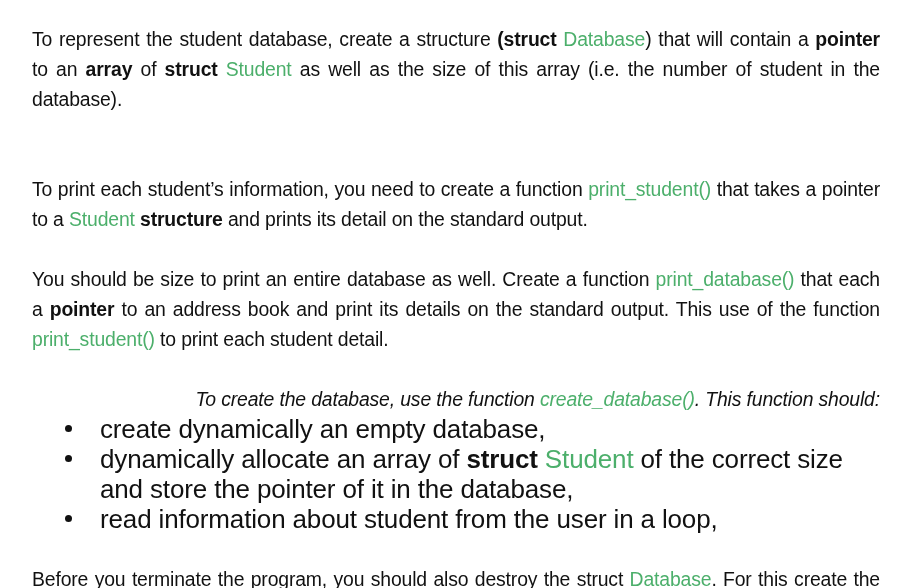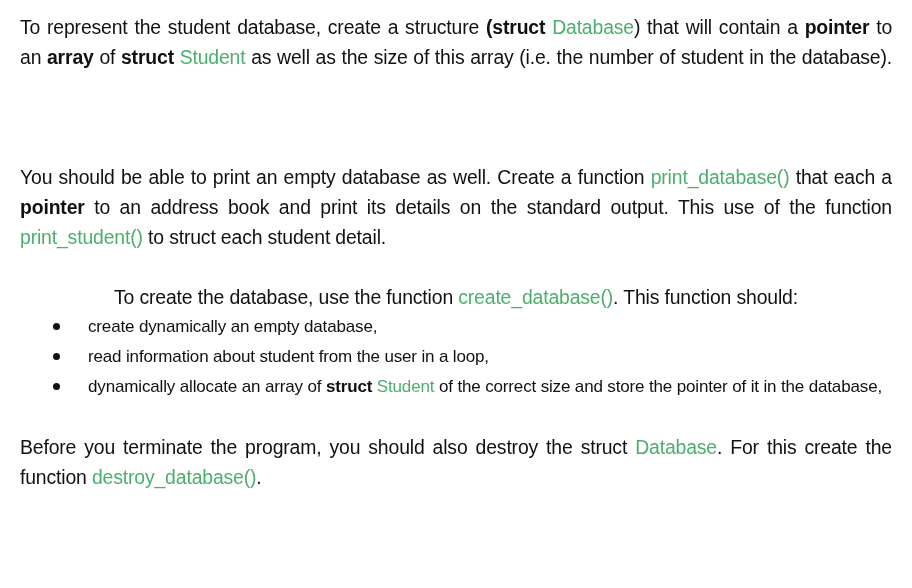--- a/index.html
+++ b/index.html
@@ -12,52 +12,53 @@
     height: 588px;
     font-family: "Liberation Sans", sans-serif;
     color: #111111;
     overflow: hidden;
   }
   #doc {
     position: relative;
     width: 912px;
     height: 422px;
     background: #ffffff;
-    padding: 4px;
+    padding: 16px;
     box-sizing: border-box;
   }
   .page-body {
     padding: 8px 16px 0 16px;
     box-sizing: border-box;
   }
   p.para {
     margin: 0 0 0 0;
     font-size: 19.4px;
     line-height: 30px;
     text-align: justify;
     text-justify: inter-word;
     letter-spacing: -0.15px;
     word-spacing: 0px;
     color: #111111;
   }
   p.para.last-noj {
-    text-align: center;
+    text-align: right;
+    font-style: italic;
   }
   .spacer {
     height: 30px;
   }
   ul.bullets {
     list-style: none;
     margin: 0;
     padding: 0;
   }
   ul.bullets li {
     position: relative;
     padding-left: 68px;
-    font-size: 17px;
+    font-size: 26px;
     line-height: 30px;
     text-align: left;
     letter-spacing: -0.15px;
     color: #111111;
   }
   ul.bullets li .bullet-dot {
     position: absolute;
     left: 33px;
     top: 11px;
     width: 7px;
@@ -86,33 +87,34 @@
 </head>
 <body>
 
 <div id="doc">
   <div class="page-body">
 
     <p class="para" id="p1"><span>To represent the student database, create a structure </span><span class="b">(struct</span><span class="code"> Database</span><span>) that will contain a </span><span class="b">pointer</span><span> to an </span><span class="b">array</span><span> of </span><span class="b">struct</span><span class="code"> Student</span><span> as well as the size of this array (i.e. the number of student in the database).</span></p>
 
     <div class="spacer"></div>
 
+    <p class="para"><span>To print each student’s information, you need to create a function </span><span class="code">print_student()</span><span> that takes a pointer to a </span><span class="code">Student</span><span class="b"> structure</span><span> and prints its detail on the standard output.</span></p>
 
     <div class="spacer"></div>
 
-    <p class="para"><span>You should be able to print an empty database as well. Create a function </span><span class="code">print_database()</span><span> that each a </span><span class="b">pointer</span><span> to an address book and print its details on the standard output. This use of the function </span><span class="code">print_student()</span><span> to struct each student detail.</span></p>
+    <p class="para"><span>You should be size to print an entire database as well. Create a function </span><span class="code">print_database()</span><span> that each a </span><span class="b">pointer</span><span> to an address book and print its details on the standard output. This use of the function </span><span class="code">print_student()</span><span> to print each student detail.</span></p>
 
     <div class="spacer"></div>
 
     <p class="para last-noj"><span>To create the database, use the function </span><span class="code">create_database()</span><span>. This function should:</span></p>
 
     <ul class="bullets">
       <li><span class="bullet-dot"></span><span>create dynamically an empty database,</span><span class="b"></span><span class="code"></span><span></span></li>
+      <li><span class="bullet-dot"></span><span>dynamically allocate an array of </span><span class="b">struct</span><span class="code"> Student</span><span> of the correct size and store the pointer of it in the database,</span></li>
       <li><span class="bullet-dot"></span><span>read information about student from the user in a loop,</span><span class="b"></span><span class="code"></span><span></span></li>
-      <li><span class="bullet-dot"></span><span>dynamically allocate an array of </span><span class="b">struct</span><span class="code"> Student</span><span> of the correct size and store the pointer of it in the database,</span></li>
     </ul>
 
     <div class="spacer"></div>
 
     <p class="para"><span>Before you terminate the program, you should also destroy the struct </span><span class="code">Database</span><span>. For this create the function </span><span class="code">destroy_database()</span><span>.</span></p>
 
   </div>
 </div>
 
 </body></html>

